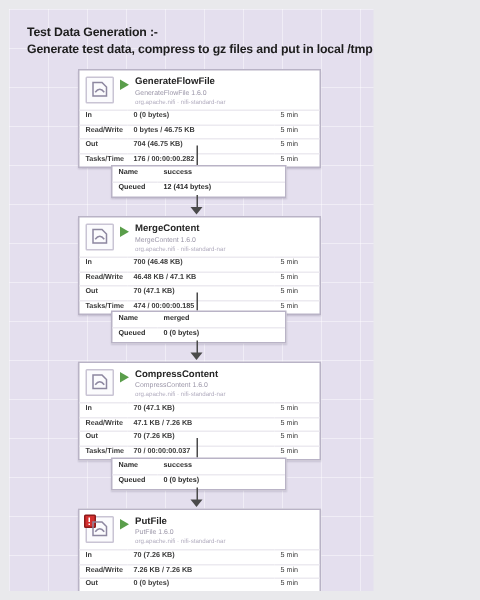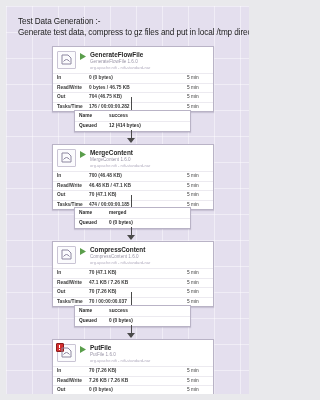--- a/index.html
+++ b/index.html
@@ -16,21 +16,21 @@
     background:#e4dfee;
     background-image:
       linear-gradient(to right, rgba(255,255,255,.45) 1px, transparent 1px),
       linear-gradient(to bottom, rgba(255,255,255,.45) 1px, transparent 1px);
     background-size:26px 26px;
     overflow:hidden;
   }
   .label-block{
     position:absolute;left:12px;top:10px;
     color:#1d1d1d;
-    font-size:8.2px;font-weight:normal;
+    font-size:8.2px;font-weight:bold;
     line-height:11px;
     letter-spacing:-0.1px;
     white-space:nowrap;
   }
   .proc{
     position:absolute;
     left:46px;width:160px;
     background:#ffffff;
     border:1px solid #b9b3c6;
     box-shadow:0 1px 1px rgba(80,70,100,.18);

